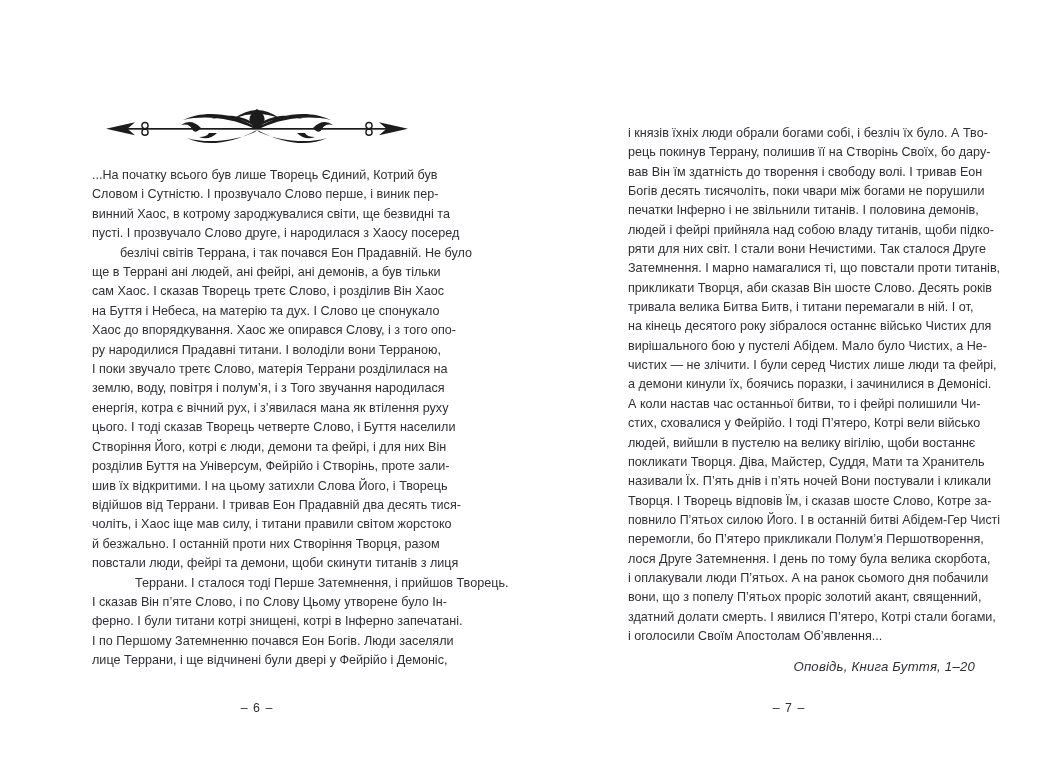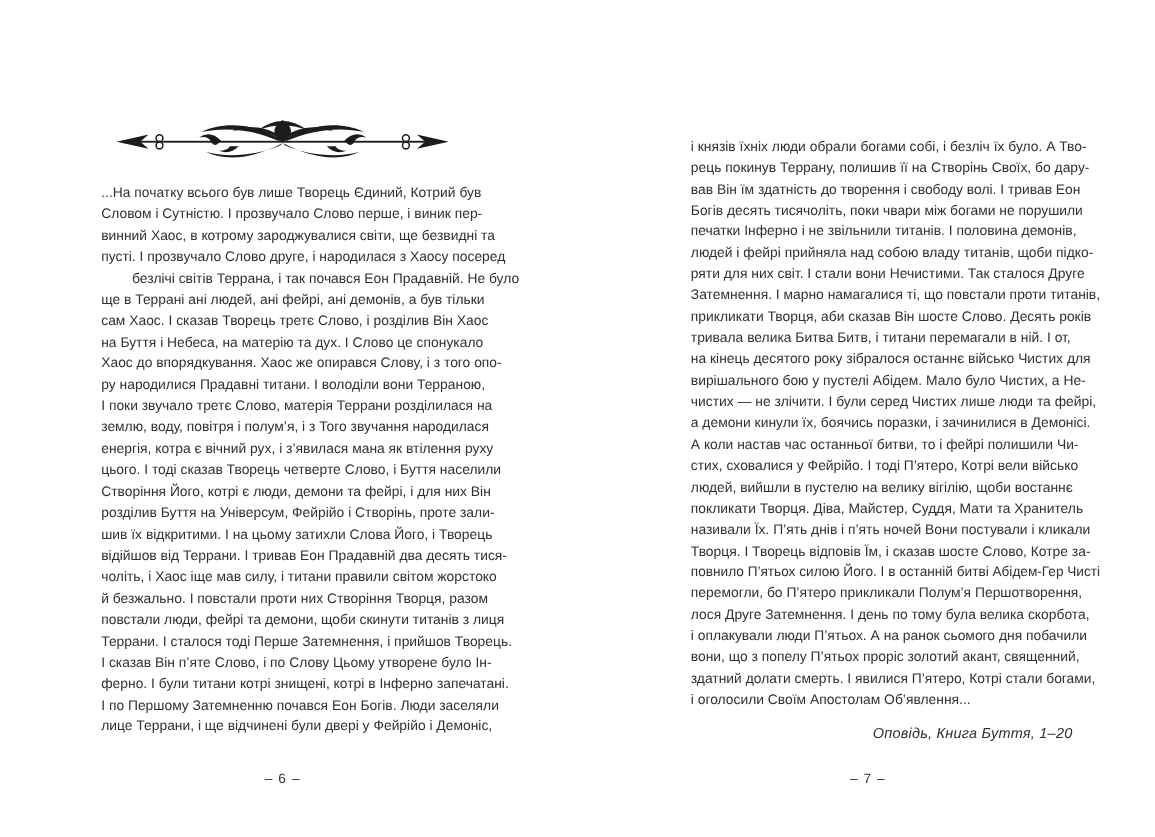--- a/index.html
+++ b/index.html
@@ -64,23 +64,23 @@
     <div class="line" style="word-spacing: 0px;">ру народилися Прадавні титани. І володіли вони Терраною,</div>
     <div class="line" style="word-spacing: 0px;">І поки звучало третє Слово, матерія Террани розділилася на</div>
     <div class="line" style="word-spacing: 0px;">землю, воду, повітря і полум’я, і з Того звучання народилася</div>
     <div class="line" style="word-spacing: 0px;">енергія, котра є вічний рух, і з’явилася мана як втілення руху</div>
     <div class="line" style="word-spacing: 0px;">цього. І тоді сказав Творець четверте Слово, і Буття населили</div>
     <div class="line" style="word-spacing: 0px;">Створіння Його, котрі є люди, демони та фейрі, і для них Він</div>
     <div class="line" style="word-spacing: 0px;">розділив Буття на Універсум, Фейрійо і Створінь, проте зали-</div>
     <div class="line" style="word-spacing: 0px;">шив їх відкритими. І на цьому затихли Слова Його, і Творець</div>
     <div class="line" style="word-spacing: 0px;">відійшов від Террани. І тривав Еон Прадавній два десять тися-</div>
     <div class="line" style="word-spacing: 0px;">чоліть, і Хаос іще мав силу, і титани правили світом жорстоко</div>
-    <div class="line" style="word-spacing: 0px;">й безжально. І повстали проти них Створіння Творця, разом</div>
+    <div class="line" style="word-spacing: 0px;">й безжально. І останній проти них Створіння Творця, разом</div>
     <div class="line" style="word-spacing: 0px;">повстали люди, фейрі та демони, щоби скинути титанів з лиця</div>
-    <div class="line" style="word-spacing: 0px;">Террани. І сталося тоді Перше Затемнення, і прийшов Творець.</div>
+    <div class="line" style="word-spacing: 0px; margin-left: 43px;">Террани. І сталося тоді Перше Затемнення, і прийшов Творець.</div>
     <div class="line" style="word-spacing: 0px;">І сказав Він п’яте Слово, і по Слову Цьому утворене було Ін-</div>
     <div class="line" style="word-spacing: 0px;">ферно. І були титани котрі знищені, котрі в Інферно запечатані.</div>
     <div class="line" style="word-spacing: 0px;">І по Першому Затемненню почався Еон Богів. Люди заселяли</div>
     <div class="line">лице Террани, і ще відчинені були двері у Фейрійо і Демоніс,</div>
   </div>
 
 <div class="pagenum num-left">– 6 –</div>
 
 <div class="textcol right">
     <div class="line" style="word-spacing: 0px;">і князів їхніх люди обрали богами собі, і безліч їх було. А Тво-</div>

